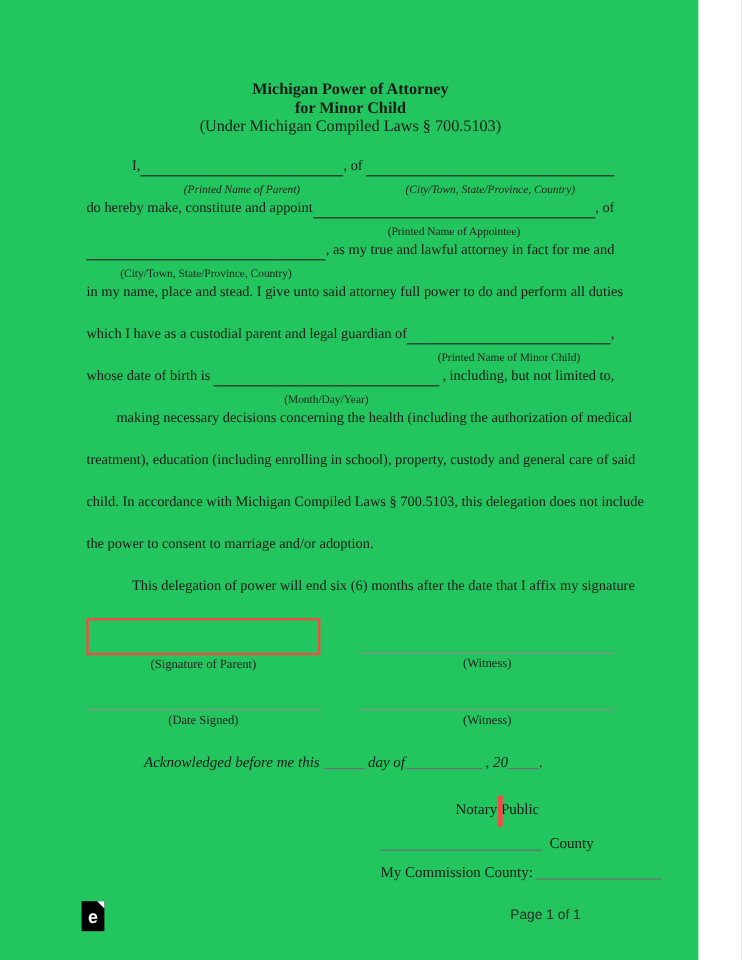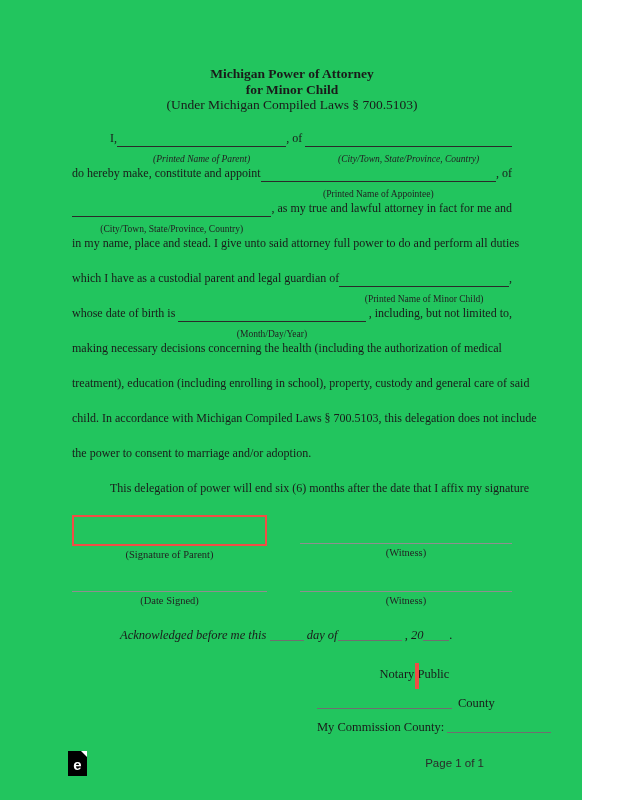--- a/index.html
+++ b/index.html
@@ -22,23 +22,23 @@
   .pl{height:17px;line-height:17px;margin-bottom:18px;font-size:12px;white-space:nowrap;}
   .seg{white-space:pre;line-height:17px;}
   .blank{border-bottom:1px solid #2a2a2a;height:13px;position:relative;}
   .g45{flex-grow:45;} .g55{flex-grow:55;} .g1{flex:1 1 auto;}
   .blabel{
     position:absolute;top:20px;left:0;right:0;text-align:center;
     font-size:9.5px;line-height:11px;white-space:nowrap;color:#222;
   }
   .it{font-style:italic;}
   .indent{padding-left:38px;}
-  .gap-top{margin-top:13px;}
+  .gap-top{margin-top:13px;margin-left:25px;}
   
-  .sig-row{display:flex;justify-content:space-between;align-items:flex-start;margin-top:6px;}
+  .sig-row{display:flex;justify-content:space-between;align-items:center;margin-top:6px;}
   .sig-row2{margin-top:14px;}
   .cell-l{width:195px;} .cell-r{width:212px;}
   .redbox{height:31px;border:2px solid var(--highlight-red);background:transparent;}
   .wline{height:29px;border-bottom:1px solid var(--signature-line-gray);}
   .dline{height:18px;border-bottom:1px solid var(--signature-line-gray);}
   .slabel{text-align:center;font-size:10.5px;padding-top:3px;color:#222;}
   
   .ack{margin-top:22px;padding-left:48px;font-style:italic;font-size:12.5px;white-space:nowrap;}
   .ab{display:inline-block;border-bottom:1px solid #6f6f6f;height:12px;vertical-align:-2px;}
   .ab1{width:34px;} .ab2{width:64px;} .ab3{width:26px;}

